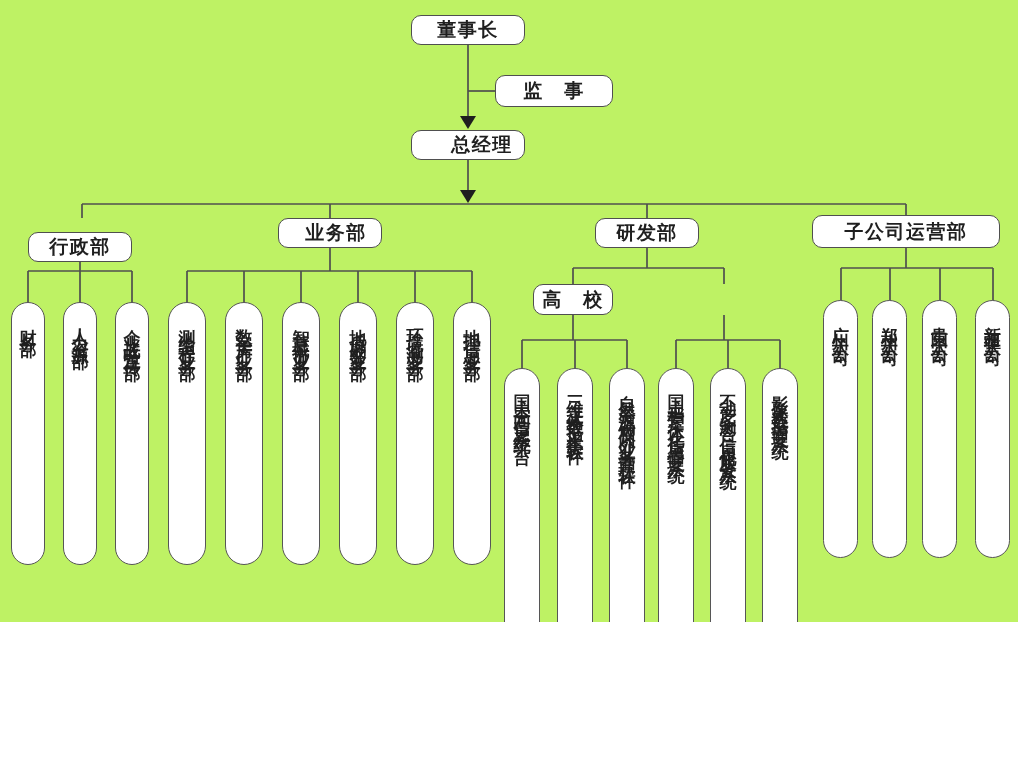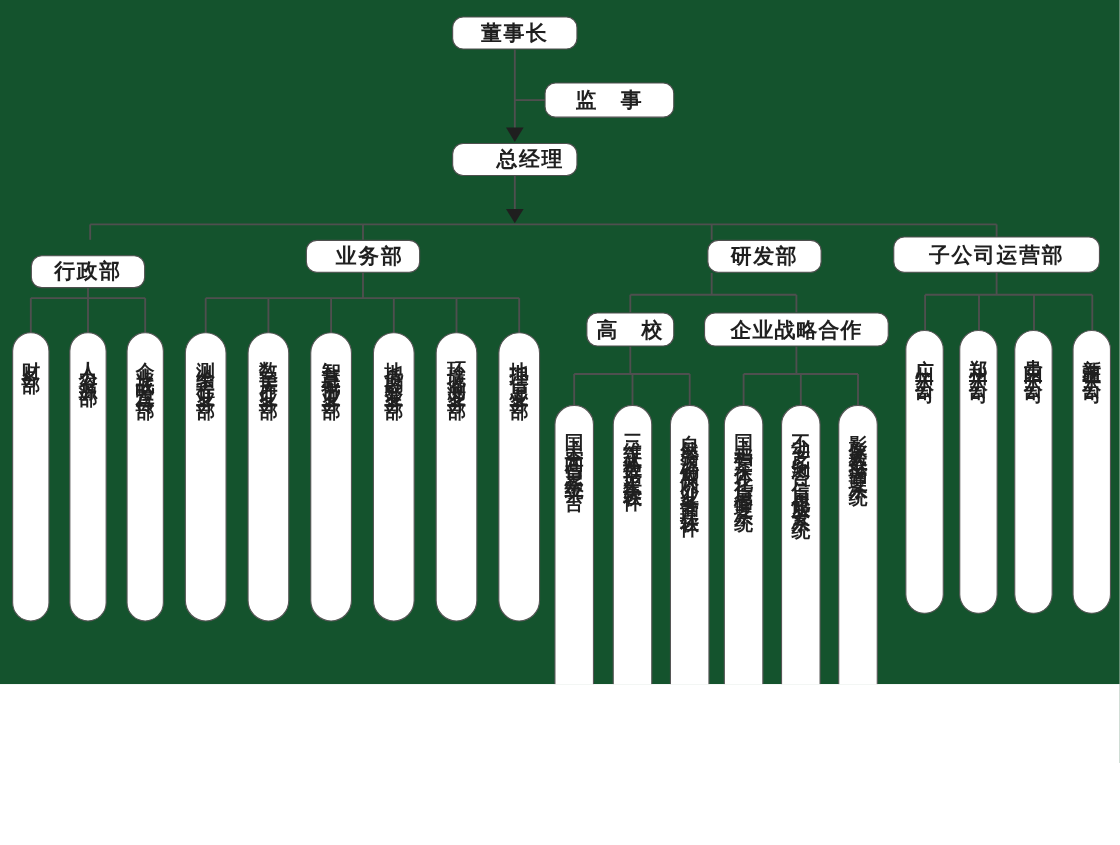--- a/index.html
+++ b/index.html
@@ -1,17 +1,17 @@
 <!DOCTYPE html>
 <html><head>
 <meta charset="utf-8">
 <style>
   html, body { margin:0; padding:0; background:#ffffff; }
   .canvas {
-    position:relative; width:1018px; height:622px; background:#14532d;
+    position:relative; width:1018px; height:622px; background:#bef264;
     font-family:"Liberation Sans", sans-serif; overflow:hidden;
   }
   svg.connectors { position:absolute; left:0; top:0; z-index:1; }
   .box {
     position:absolute; box-sizing:border-box; z-index:2;
     border:1.7px solid #4f4f4f; border-radius:10px; background:#ffffff;
     display:flex; align-items:center; justify-content:center;
     font-size:19px; font-weight:600; color:#1f1f1f; letter-spacing:1.5px;
     white-space:nowrap;
   }
@@ -86,25 +86,24 @@
     <line x1="940" y1="268" x2="940" y2="301"></line>
     <line x1="993" y1="268" x2="993" y2="301"></line>
   </svg>
 
   <div class="box" style="left:411px; top:15px;  width:114px; height:30px;">董事长</div>
   <div class="box" style="left:495px; top:75px;  width:118px; height:32px;border-radius:10px;">监　事</div>
   <div class="box" style="left:411px; top:130px; width:114px; height:30px;padding-left:28px;">总经理</div>
 
   <div class="box" style="left:28px;  top:232px; width:104px; height:30px;">行政部</div>
   <div class="box" style="left:278px; top:218px; width:104px; height:30px;padding-left:12px;">业务部</div>
-  <div class="box" style="left:595px; top:218px; width:104px; height:30px;margin-left:48px;">研发部</div>
+  <div class="box" style="left:595px; top:218px; width:104px; height:30px;">研发部</div>
   <div class="box" style="left:812px; top:215px; width:188px; height:33px;">子公司运营部</div>
 
   <div class="box" style="left:533px; top:284px; width:80px;  height:31px;">高　校</div>
-  <div class="box" style="left:640px; top:284px; width:168px; height:31px; letter-spacing:1px;">企业战略合作</div>
 
   <div class="pill" style="left:11px;  top:302px; width:34px; height:263px;">
     <span class="vtext">财务部</span>
     </div>
   <div class="pill" style="left:63px;  top:302px; width:34px; height:263px;">
     <span class="vtext">人力资源部</span>
     </div>
   <div class="pill" style="left:115px; top:302px; width:34px; height:263px;">
     <span class="vtext">企业战略宣传部</span>
     </div>

